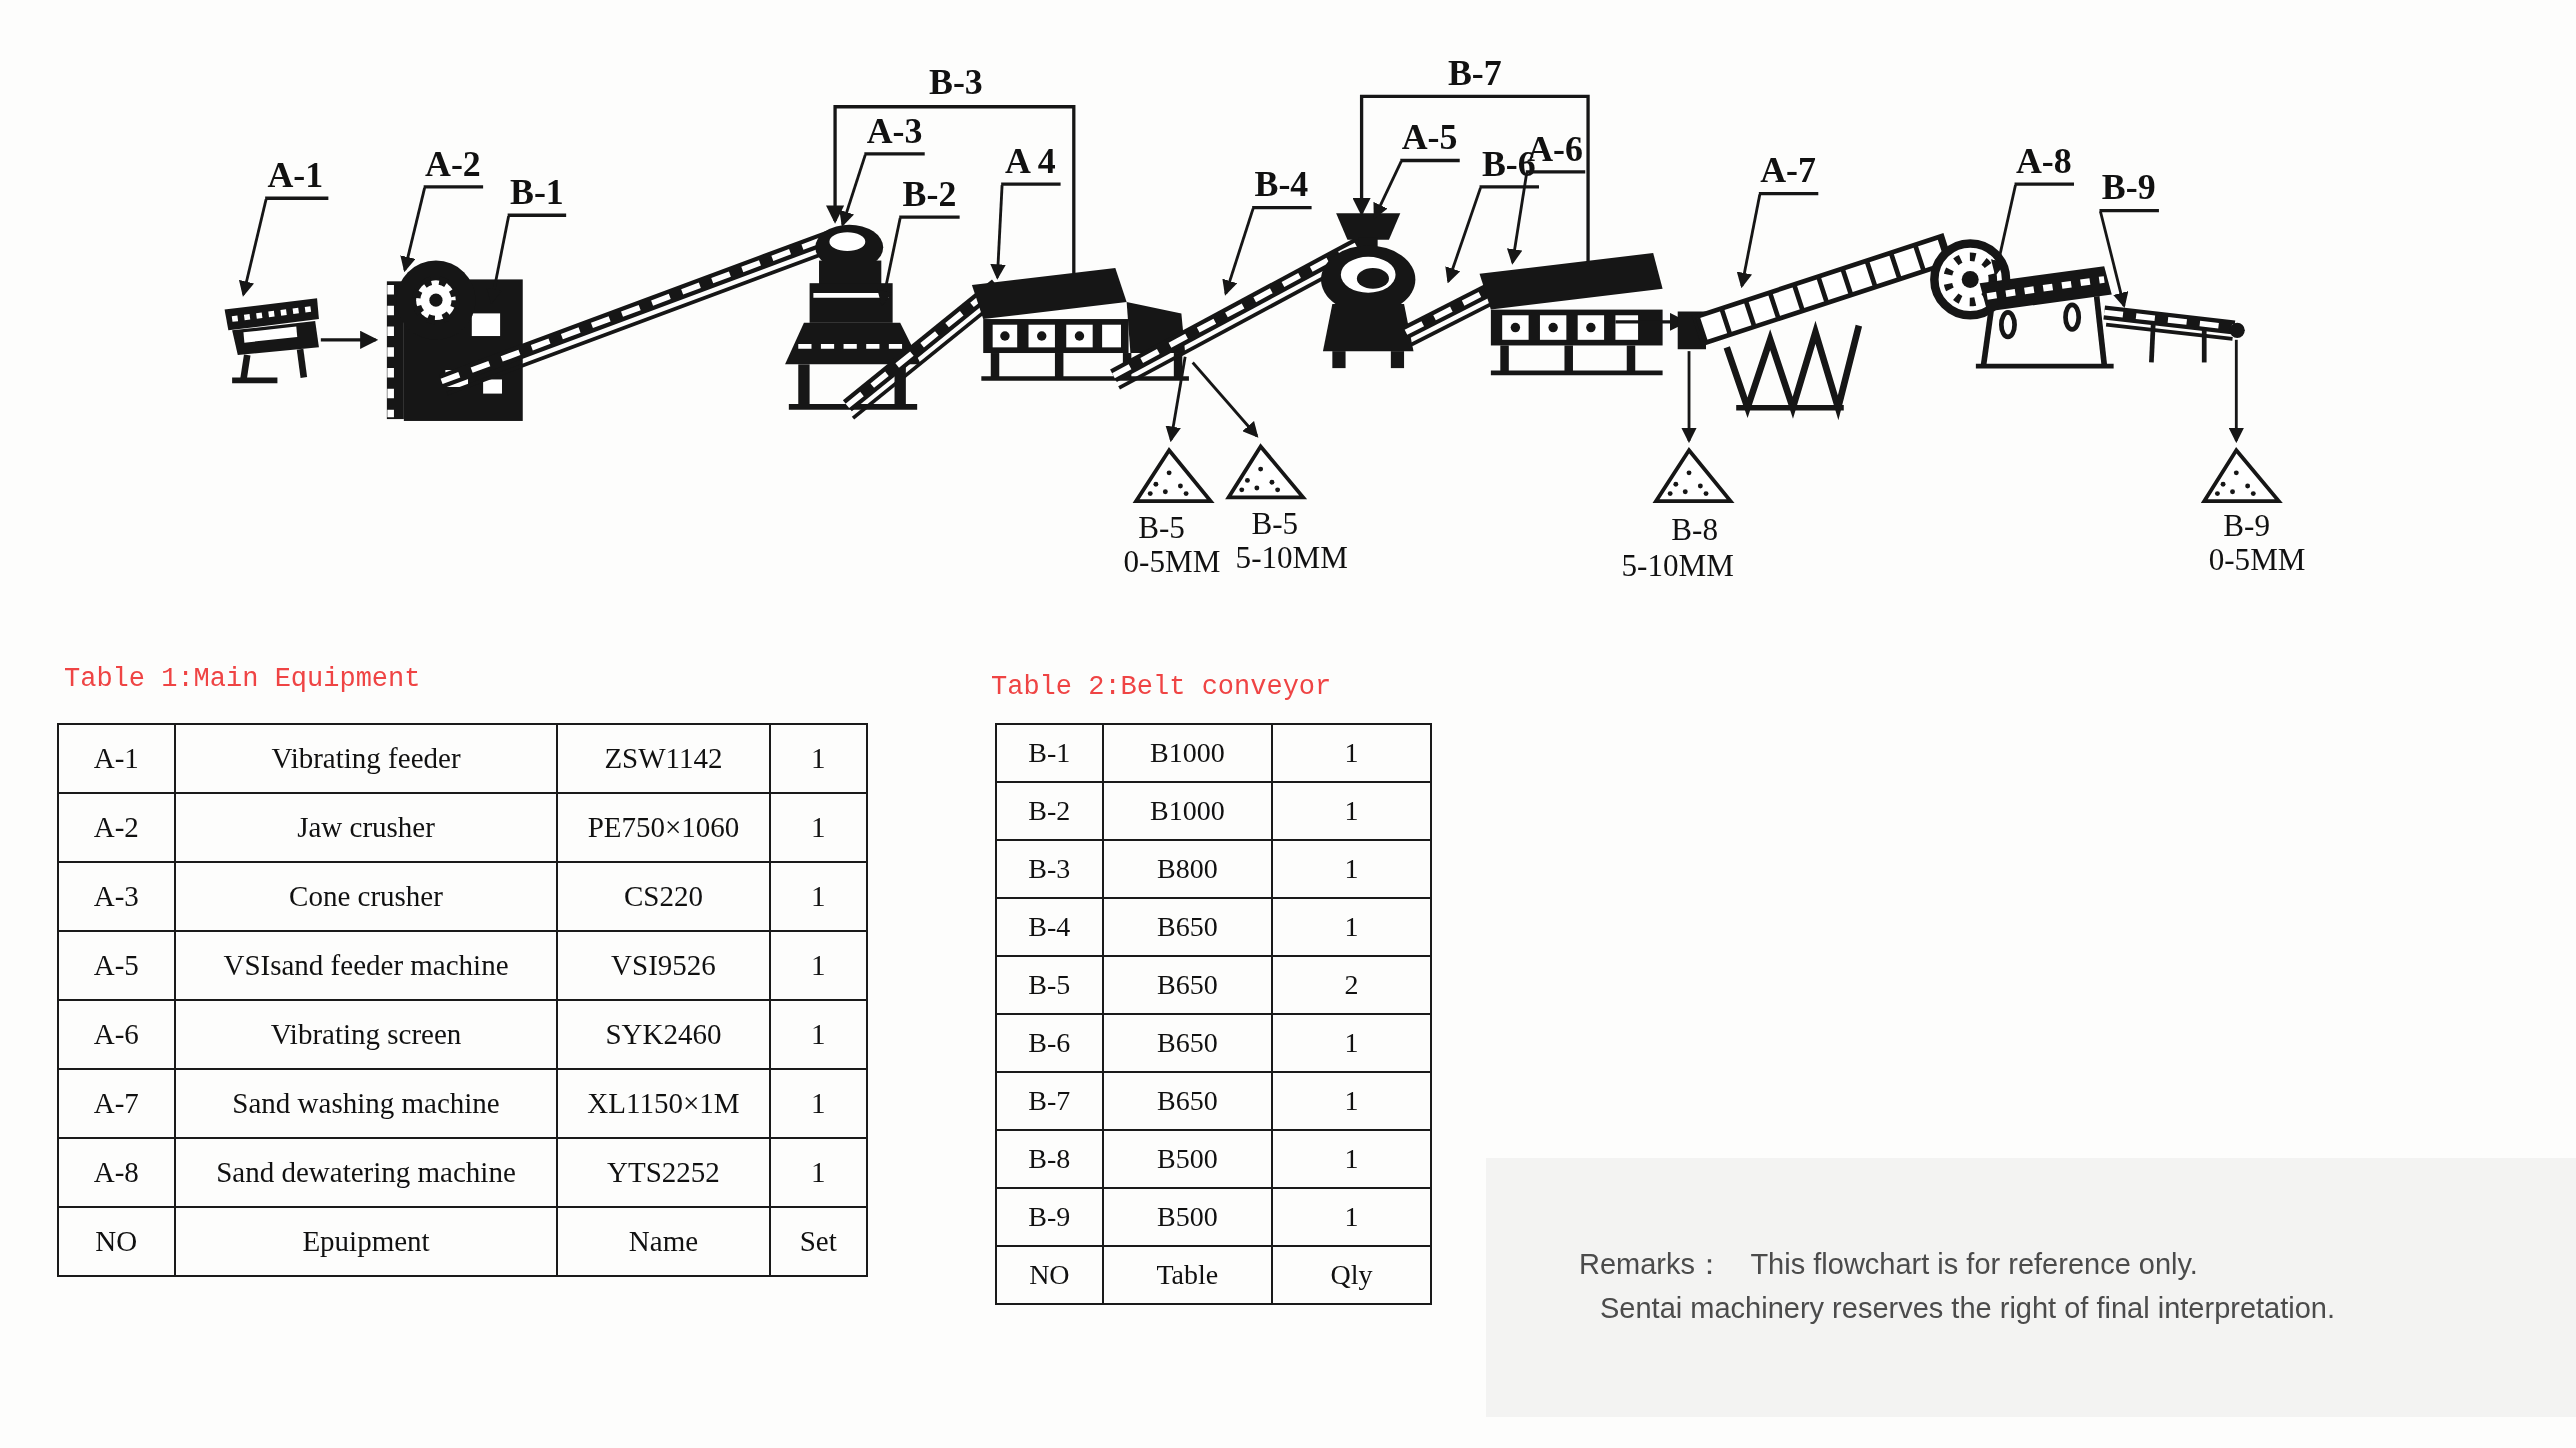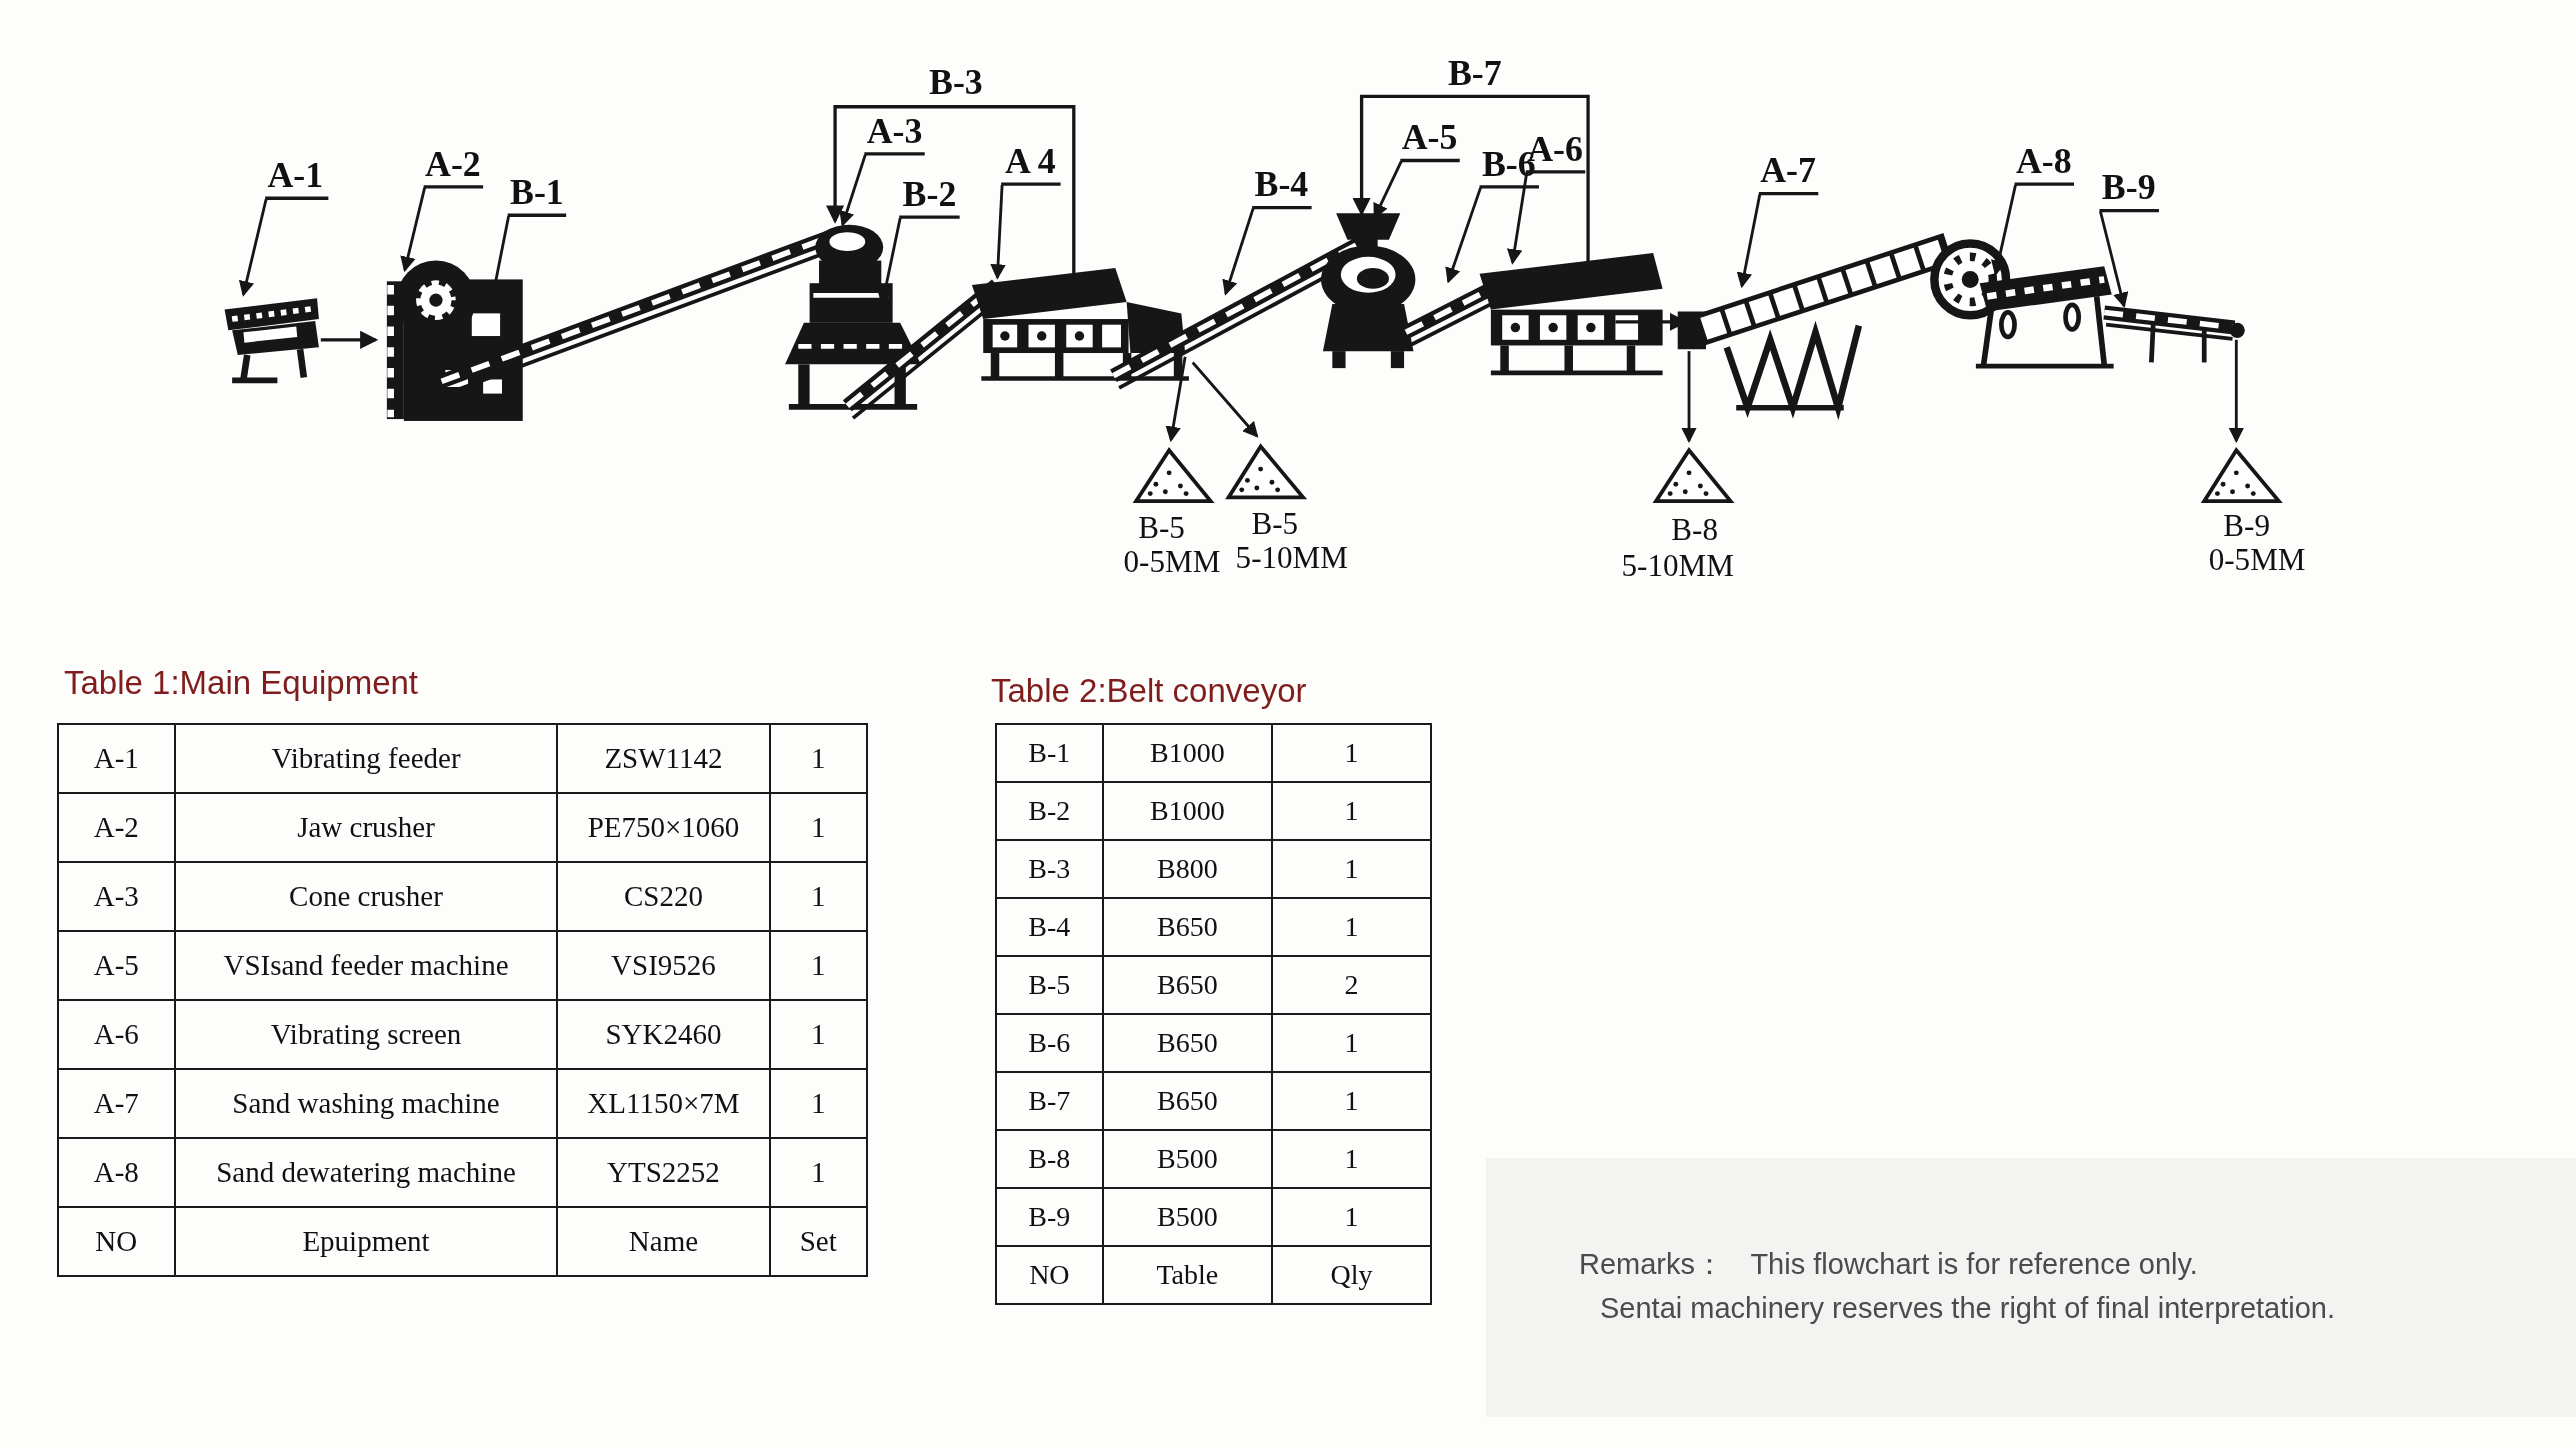--- a/index.html
+++ b/index.html
@@ -32,22 +32,22 @@
   .tbl td{
     border:2.8px solid #1a1a1a;text-align:center;vertical-align:middle;
     font-family:"Liberation Serif","DejaVu Serif",serif;color:#111;
     padding:0;overflow:hidden;white-space:nowrap;
   }
   #table1{left:57px;top:723px;width:811px;}
   #table1 td{height:67px;font-size:29px;}
   #table2{left:995px;top:723px;width:437px;}
   #table2 td{height:56px;font-size:28px;}
   .tbl-title{
-    position:absolute;font-family:Liberation Sans, sans-serif;
-    font-size:33px;color:#7f1d1d;white-space:nowrap;
+    position:absolute;font-family:Liberation Mono, monospace;
+    font-size:27px;color:#ef4444;white-space:nowrap;
   }
   #table1-title{left:64px;top:664px;}
   #table2-title{left:991px;top:672px;}
   
   #remarks-panel{
     position:absolute;left:1486px;top:1158px;width:1090px;height:259px;
     background:#f3f3f2;
   }
   #remarks{
     position:absolute;left:1555px;top:1242px;
@@ -371,21 +371,21 @@
     </tr>
     <tr>
       <td>A-6</td>
       <td>Vibrating screen</td>
       <td>SYK2460</td>
       <td>1</td>
     </tr>
     <tr>
       <td>A-7</td>
       <td>Sand washing machine</td>
-      <td>XL1150×7M</td>
+      <td>XL1150×1M</td>
       <td>1</td>
     </tr>
     <tr>
       <td>A-8</td>
       <td>Sand dewatering machine</td>
       <td>YTS2252</td>
       <td>1</td>
     </tr>
     <tr>
       <td>NO</td>

